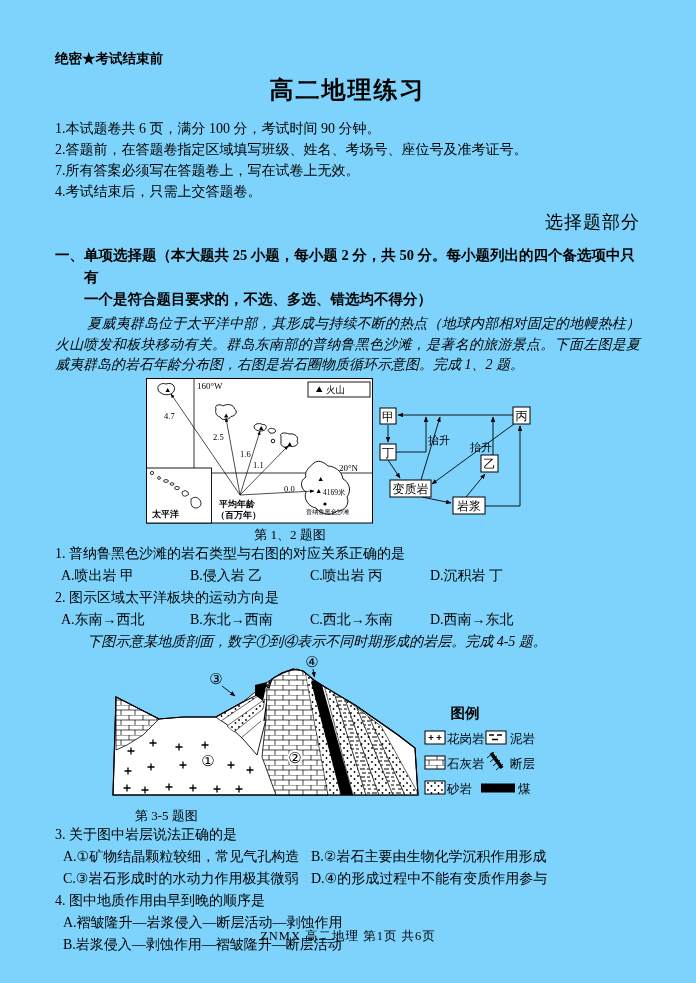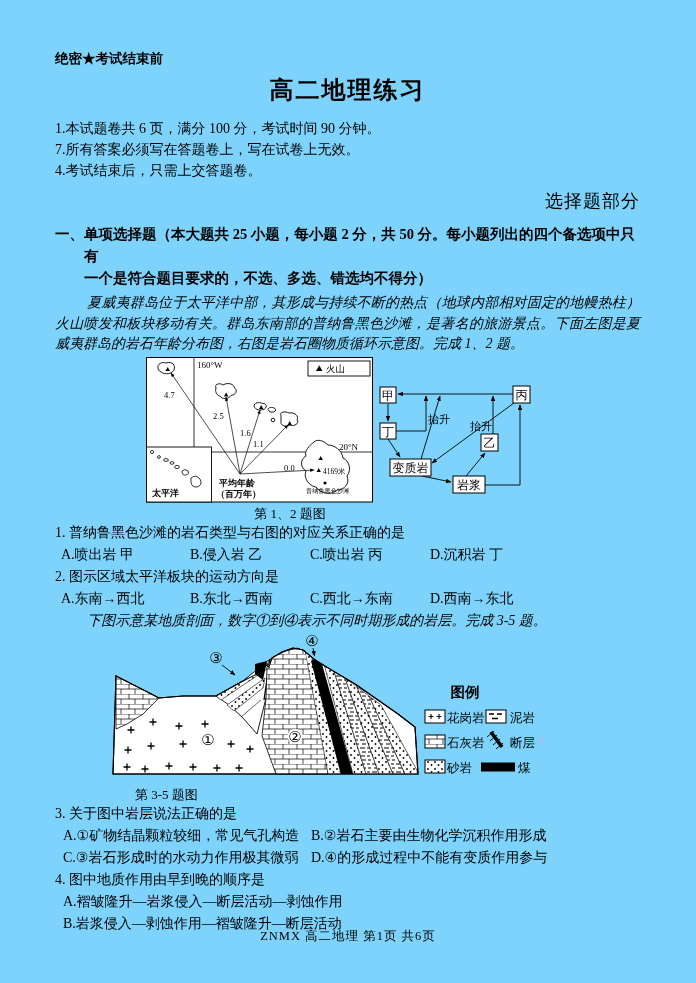--- a/index.html
+++ b/index.html
@@ -37,20 +37,21 @@
 </style>
 </head>
 <body>
 
 <div class="page">
 
   <div class="classification">绝密★考试结束前</div>
   <div class="title">高二地理练习</div>
 
   <div class="notice-item">1.本试题卷共 6 页，满分 100 分，考试时间 90 分钟。</div>
+  <div class="notice-item">2.答题前，在答题卷指定区域填写班级、姓名、考场号、座位号及准考证号。</div>
   <div class="notice-item">7.所有答案必须写在答题卷上，写在试卷上无效。</div>
   <div class="notice-item">4.考试结束后，只需上交答题卷。</div>
 
   <div class="section-title">选择题部分</div>
 
   <div class="instruction"><span>一、单项选择题（本大题共 25 小题，每小题 2 分，共 50 分。每小题列出的四个备选项中只有</span><span class="l2">一个是符合题目要求的，不选、多选、错选均不得分）</span></div>
 
   <p class="passage">夏威夷群岛位于太平洋中部，其形成与持续不断的热点（地球内部相对固定的地幔热柱）火山喷发和板块移动有关。群岛东南部的普纳鲁黑色沙滩，是著名的旅游景点。下面左图是夏威夷群岛的岩石年龄分布图，右图是岩石圈物质循环示意图。完成 1、2 题。</p>
 
   <div class="fig1-row">
@@ -178,21 +179,21 @@
     <span class="o4">D.沉积岩 丁</span>
   </div>
   <div class="q">2. 图示区域太平洋板块的运动方向是</div>
   <div class="opts4">
     <span class="o1">A.东南→西北</span>
     <span class="o2">B.东北→西南</span>
     <span class="o3">C.西北→东南</span>
     <span class="o4">D.西南→东北</span>
   </div>
 
-  <p class="passage2">下图示意某地质剖面，数字①到④表示不同时期形成的岩层。完成 3-5 题。</p>
+  <p class="passage2">下图示意某地质剖面，数字①到④表示不同时期形成的岩层。完成 4-5 题。</p>
 
   <div class="fig2-row">
     <svg width="520" height="150" viewBox="0 0 520 150">
       <defs>
         <marker id="mC" markerWidth="8" markerHeight="8" refX="5.5" refY="2.5" orient="auto">
             <path d="M0,0L6,2.5L0,5Z" fill="#000"></path>
           </marker>
         <pattern id="brick" width="14" height="10" patternUnits="userSpaceOnUse">
           <rect width="14" height="10" fill="#fff"></rect>
           <path d="M0,0H14 M0,5H14 M4,0V5 M10,5V10" stroke="#000" stroke-width="0.7" fill="none"></path>

